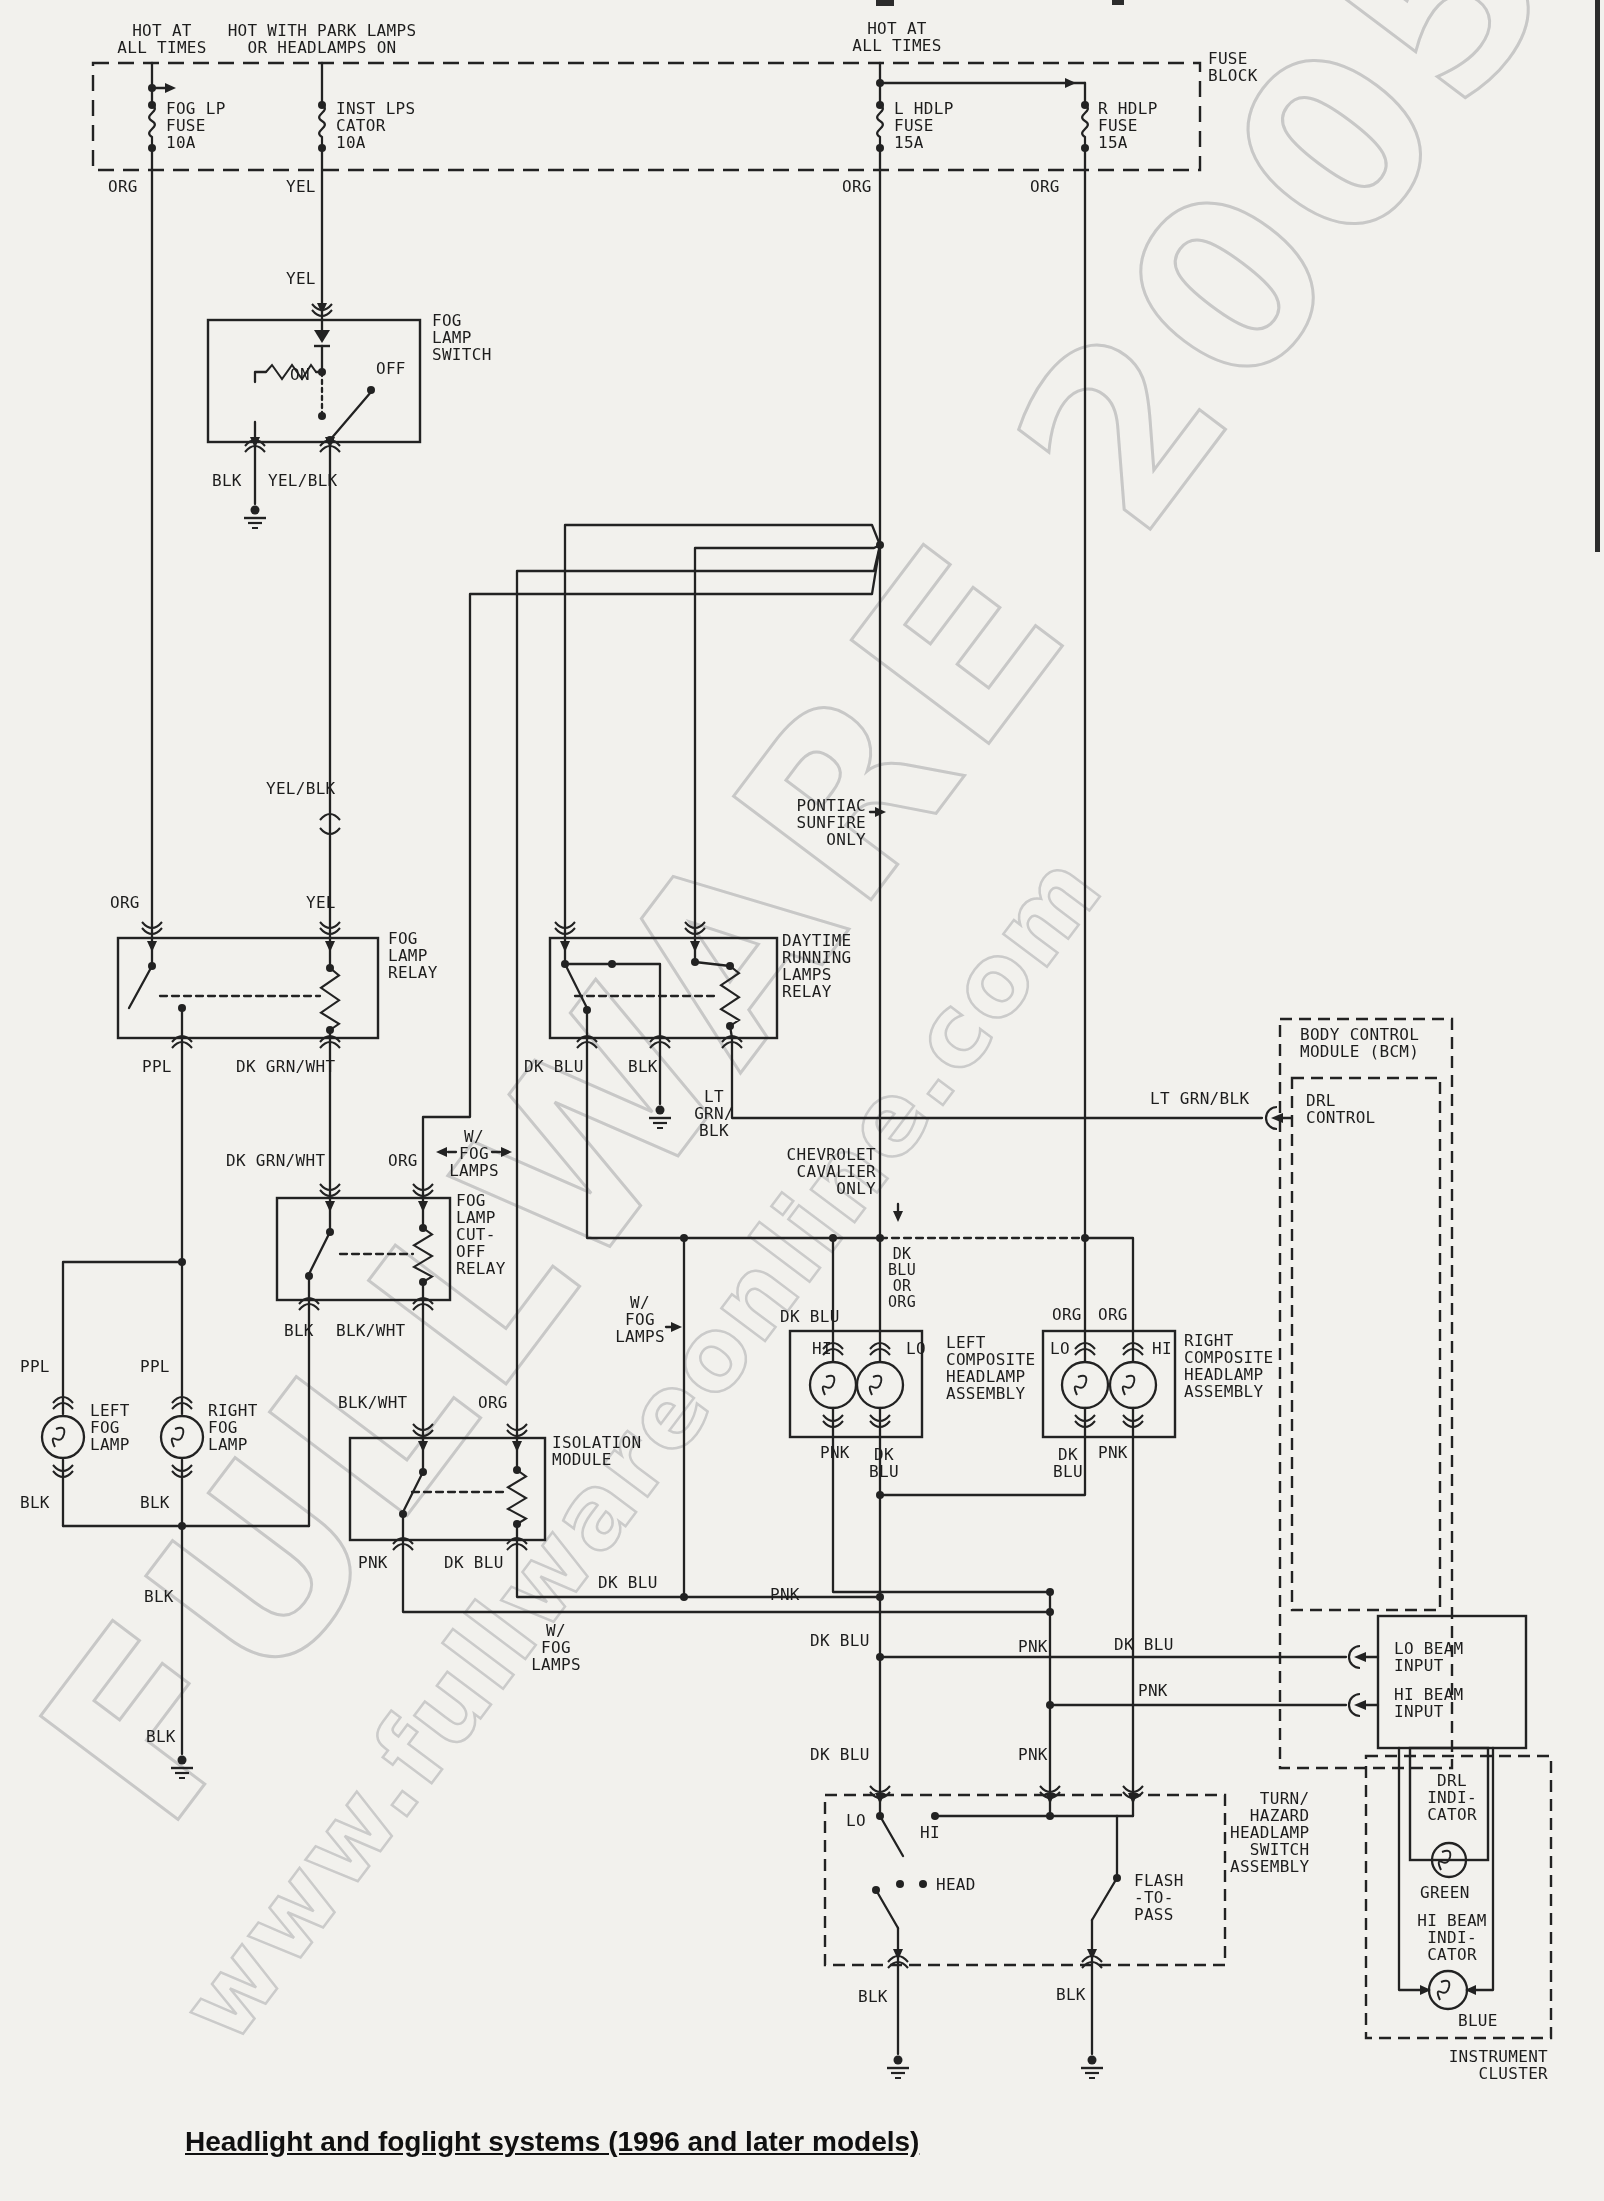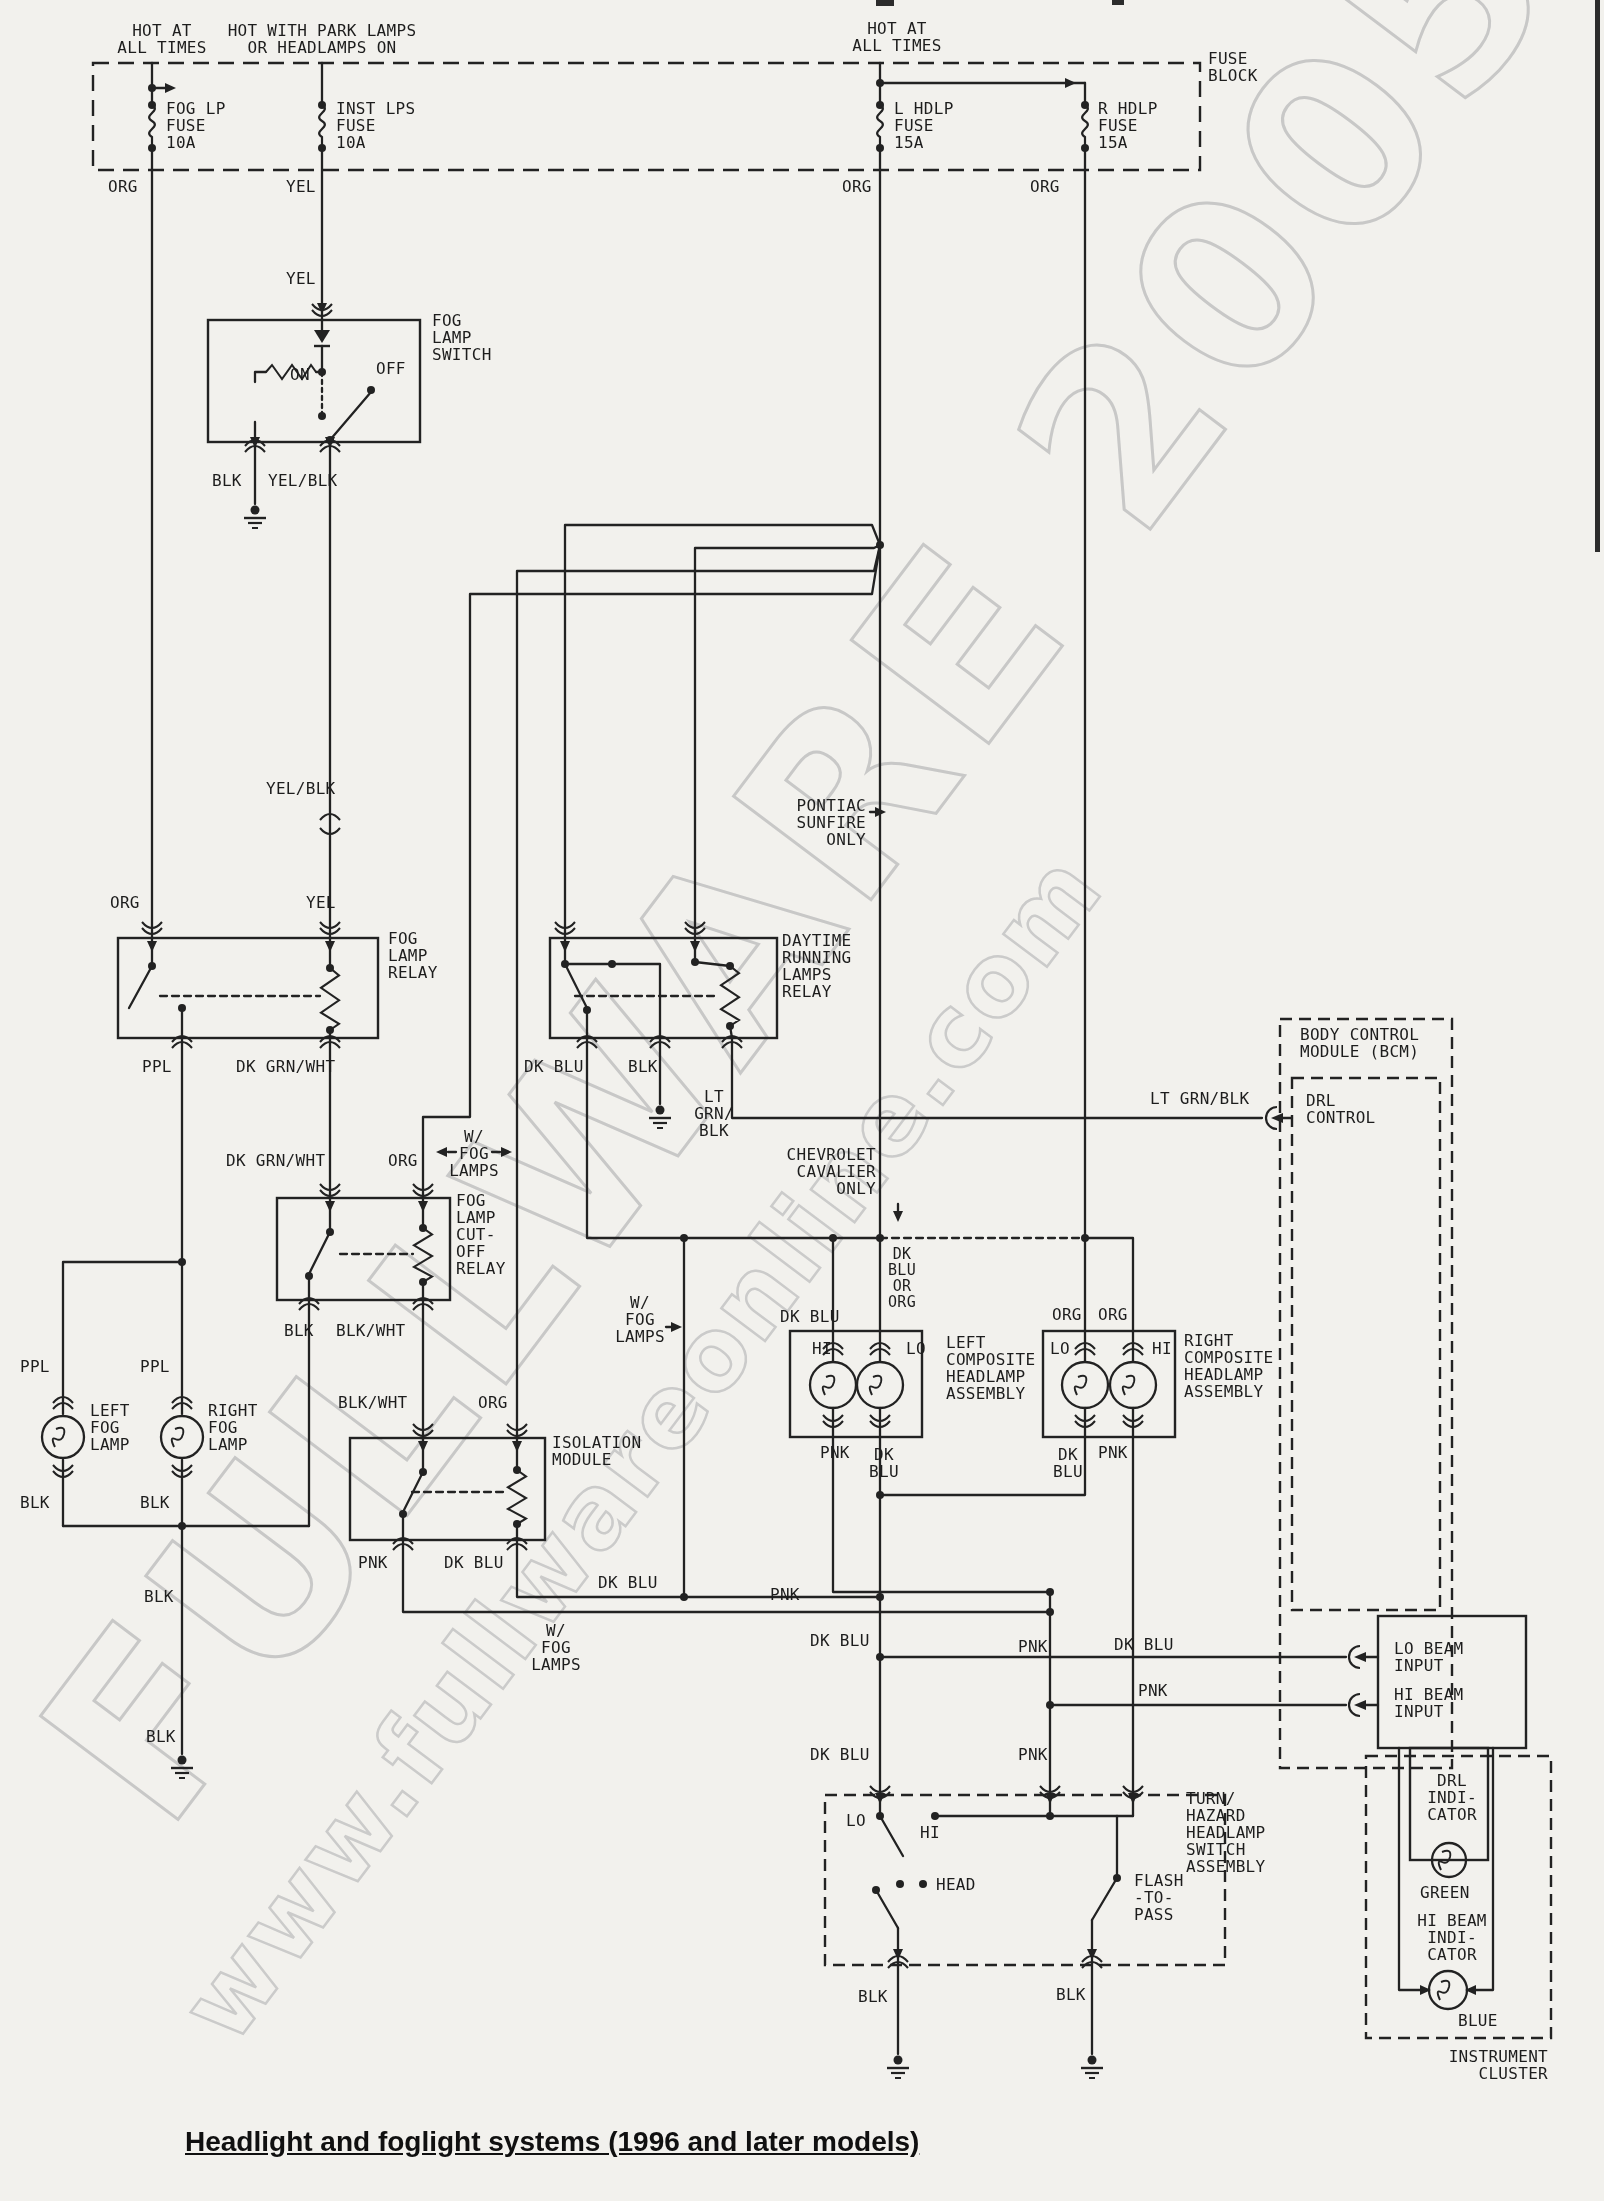--- a/index.html
+++ b/index.html
@@ -336,21 +336,21 @@
       <div class="lbl c" style="left: 212px; width: 220px; top: 22px;">HOT WITH PARK LAMPS
 OR HEADLAMPS ON</div>
       <div class="lbl c" style="left: 787px; width: 220px; top: 20px;">HOT AT
 ALL TIMES</div>
       <div class="lbl" style="left: 1208px; top: 50px;">FUSE
 BLOCK</div>
       <div class="lbl" style="left: 166px; top: 100px;">FOG LP
 FUSE
 10A</div>
       <div class="lbl" style="left: 336px; top: 100px;">INST LPS
-FUSE
+CATOR
 10A</div>
       <div class="lbl" style="left: 894px; top: 100px;">L HDLP
 FUSE
 15A</div>
       <div class="lbl" style="left: 1098px; top: 100px;">R HDLP
 FUSE
 15A</div>
       <div class="lbl" style="left: 108px; top: 178px;">ORG</div>
       <div class="lbl" style="left: 286px; top: 178px;">YEL</div>
       <div class="lbl" style="left: 842px; top: 178px;">ORG</div>
@@ -458,21 +458,21 @@
       <div class="lbl" style="left: 1394px; top: 1686px;">HI BEAM
 INPUT</div>
       <div class="lbl" style="left: 810px; top: 1746px;">DK BLU</div>
       <div class="lbl" style="left: 1018px; top: 1746px;">PNK</div>
       <div class="lbl" style="left: 846px; top: 1812px;">LO</div>
       <div class="lbl" style="left: 920px; top: 1824px;">HI</div>
       <div class="lbl" style="left: 936px; top: 1876px;">HEAD</div>
       <div class="lbl" style="left: 1134px; top: 1872px;">FLASH
 -TO-
 PASS</div>
-      <div class="lbl" style="left: 1186px; top: 1790px;">TURN/
+      <div class="lbl" style="left: 1230px; top: 1790px; text-align: right;">TURN/
 HAZARD
 HEADLAMP
 SWITCH
 ASSEMBLY</div>
       <div class="lbl" style="left: 858px; top: 1988px;">BLK</div>
       <div class="lbl" style="left: 1056px; top: 1986px;">BLK</div>
       <div class="lbl" style="left: 1300px; top: 1026px;">BODY CONTROL
 MODULE (BCM)</div>
       <div class="lbl" style="left: 1306px; top: 1092px;">DRL
 CONTROL</div>

